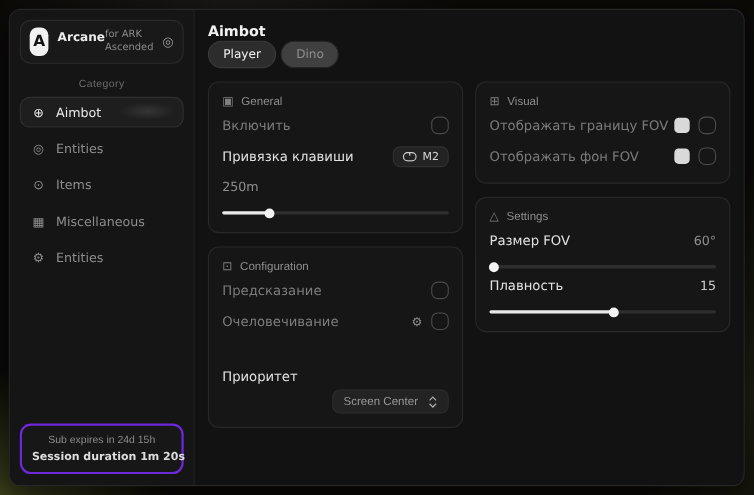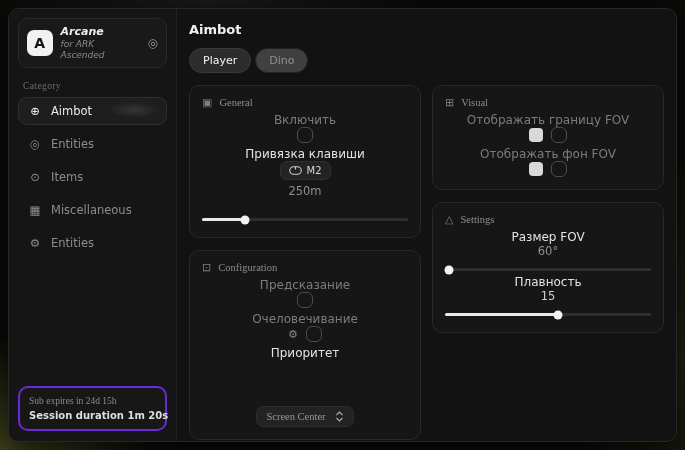--- a/index.html
+++ b/index.html
@@ -5,66 +5,66 @@
   html,body{margin:0;padding:0;}
   body{
     width:685px;height:450px;overflow:hidden;position:relative;
     font-family:"DejaVu Sans","Liberation Sans",sans-serif;
     background:
       radial-gradient(220px 160px at 0% 100%, rgba(104,110,44,.55), rgba(0,0,0,0) 70%),
       radial-gradient(160px 300px at 100% 80%, rgba(70,72,36,.35), rgba(0,0,0,0) 70%),
       radial-gradient(300px 120px at 30% 0%, rgba(70,70,70,.25), rgba(0,0,0,0) 70%),
       #0b0a07;
   }
-  .mono{font-family:Liberation Serif, serif;}
+  .mono{font-family:Liberation Sans, sans-serif;text-align:center;}
 
   .window{
     position:absolute;left:8px;top:8px;width:669px;height:434px;
     background:#121212;border:1px solid #272727;border-radius:11px;
     display:flex;overflow:hidden;box-sizing:border-box;
     box-shadow:0 8px 30px rgba(0,0,0,.6);
   }
 
   
   .sidebar{width:168px;min-width:168px;background:#151515;border-right:1px solid #232323;
     display:flex;flex-direction:column;padding:9px 9px 10px;box-sizing:border-box;}
   .brand{display:flex;align-items:center;gap:8px;background:#191919;border:1px solid #2a2a2a;
     border-radius:10px;padding:6px 8px;}
   .brand-logo{width:26px;height:26px;background:#f1f1f1;color:#141414;border-radius:7px;
     display:flex;align-items:center;justify-content:center;font-weight:700;font-size:14px;}
-  .brand-text{display:flex;flex-direction:column;line-height:1.25;font-style:italic;}
+  .brand-text{display:flex;flex-direction:row;line-height:1.25;}
   .brand-title{font-size:11px;font-weight:700;color:#ececec;}
   .brand-sub{font-size:9px;color:#8a8a8a;}
   .brand-icon{margin-left:auto;color:#9a9a9a;font-size:12px;}
   .category{font-size:9.5px;color:#6c6c6c;margin:13px 5px 6px;letter-spacing:.4px;}
   .nav{display:flex;flex-direction:column;gap:5px;}
   .nav-item{display:flex;align-items:center;gap:9px;padding:6px 9px;border-radius:9px;
     color:#8d8d8d;font-size:11.5px;border:1px solid transparent;cursor:pointer;position:relative;overflow:hidden;}
   .nav-item.active{background:#1e1e1e;border-color:#2f2f2f;color:#eaeaea;}
   .nav-item.active::after{content:"";position:absolute;right:6px;top:4px;width:52px;height:16px;
     background:radial-gradient(26px 8px at 50% 50%, rgba(255,255,255,.10), rgba(255,255,255,0));border-radius:8px;}
   .nav-icon{width:14px;text-align:center;font-size:11.5px;}
   .session{margin-top:auto;border:2px solid #6d28d9;background:#171717;border-radius:10px;padding:8px 9px;}
   .session-l1{font-size:9.5px;color:#8c8c8c;white-space:nowrap;}
   .session-l2{font-size:10px;color:#dedede;font-weight:700;margin-top:4px;white-space:nowrap;}
 
   
   .main{flex:1;padding:13px 12px;box-sizing:border-box;}
   .page-title{font-size:13px;font-weight:700;color:#f1f1f1;}
-  .tabs{display:flex;gap:4px;margin-top:11px;}
+  .tabs{display:flex;gap:4px;}
   .tab{padding:5px 13px;border-radius:15px;font-size:11px;cursor:pointer;border:1px solid transparent;}
   .tab.active{background:#2c2c2c;border-color:#3a3a3a;color:#f2f2f2;}
   .tab.inactive{background:#404040;border-color:#242424;color:#8f8f8f;}
 
   .grid{display:flex;gap:11px;margin-top:12px;align-items:flex-start;}
   .col{flex:1;display:flex;flex-direction:column;gap:12px;min-width:0;}
   .card{background:#161616;border:1px solid #282828;border-radius:10px;padding:10px 12px 12px;}
   .card-header{display:flex;align-items:center;gap:7px;font-size:10.5px;color:#8d8d8d;margin-bottom:4px;}
   .card-header .hicon{font-size:11px;color:#7f7f7f;}
-  .row{display:flex;align-items:center;justify-content:space-between;min-height:24px;margin-top:4px;flex-direction:column;}
+  .row{display:flex;align-items:center;justify-content:space-between;min-height:24px;margin-top:4px;}
   .lbl{font-size:12px;}
   .lbl.bright{color:#e2e2e2;}
   .lbl.dim{color:#7c7c7c;}
   .val{font-size:11.5px;color:#8f8f8f;text-align:center;}
   .val.bright{color:#cfcfcf;}
 
   .checkbox{width:16px;height:16px;border:1.5px solid #4b4b4b;border-radius:6px;box-sizing:border-box;cursor:pointer;background:transparent;}
   .right-group{display:flex;align-items:center;gap:8px;}
   .swatch{width:14px;height:14px;border-radius:4px;cursor:pointer;}
   .mini-gear{color:#8a8a8a;font-size:11px;cursor:pointer;}

